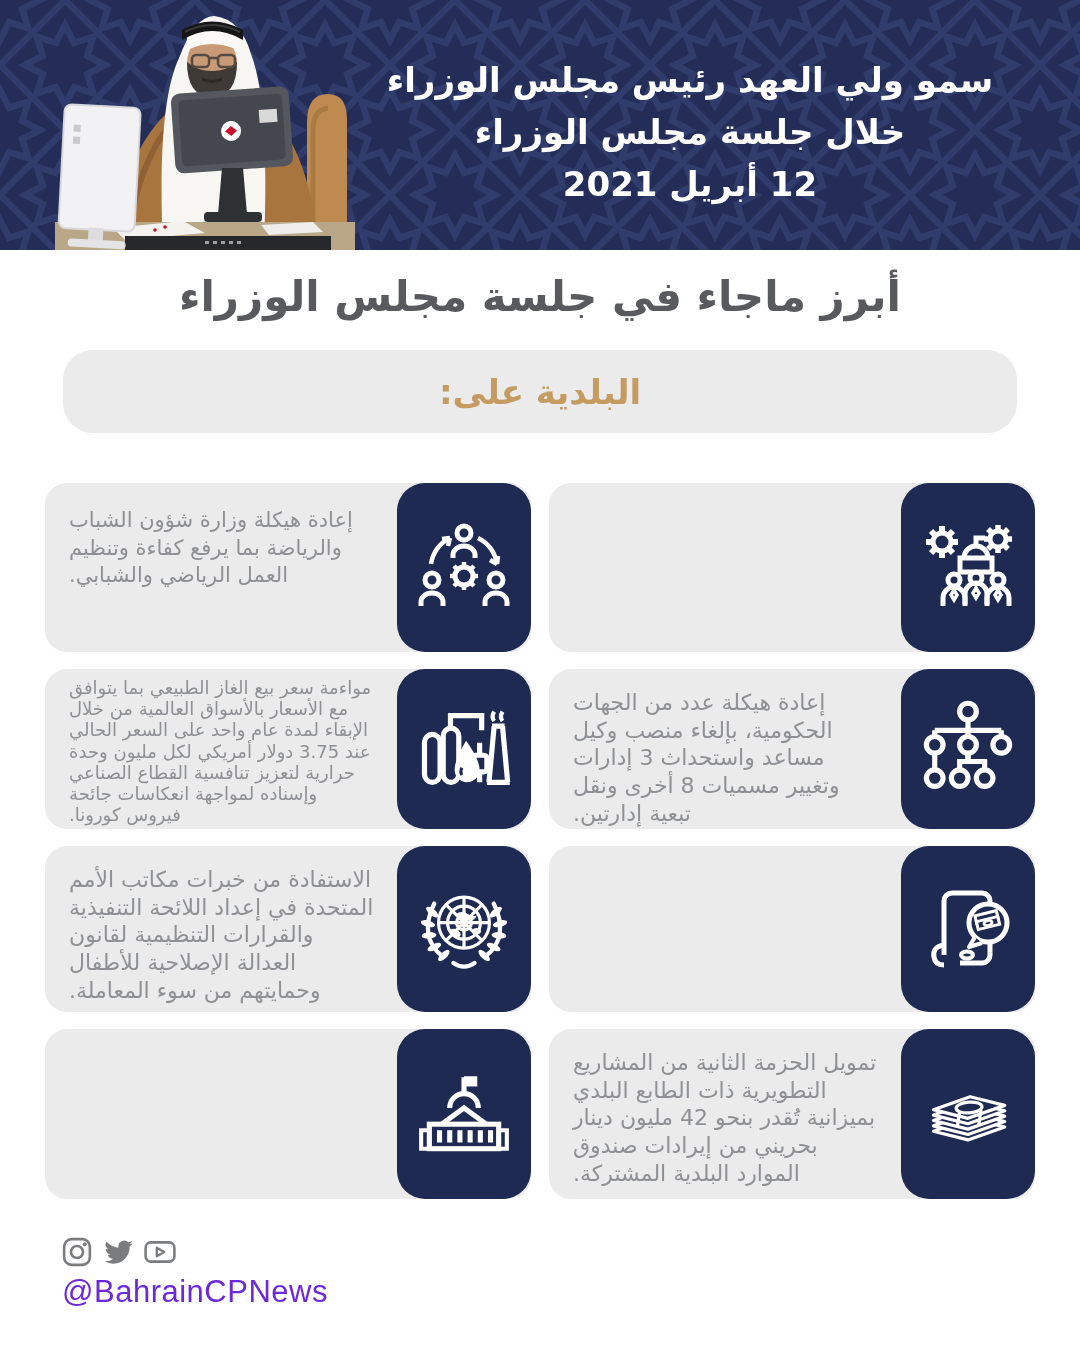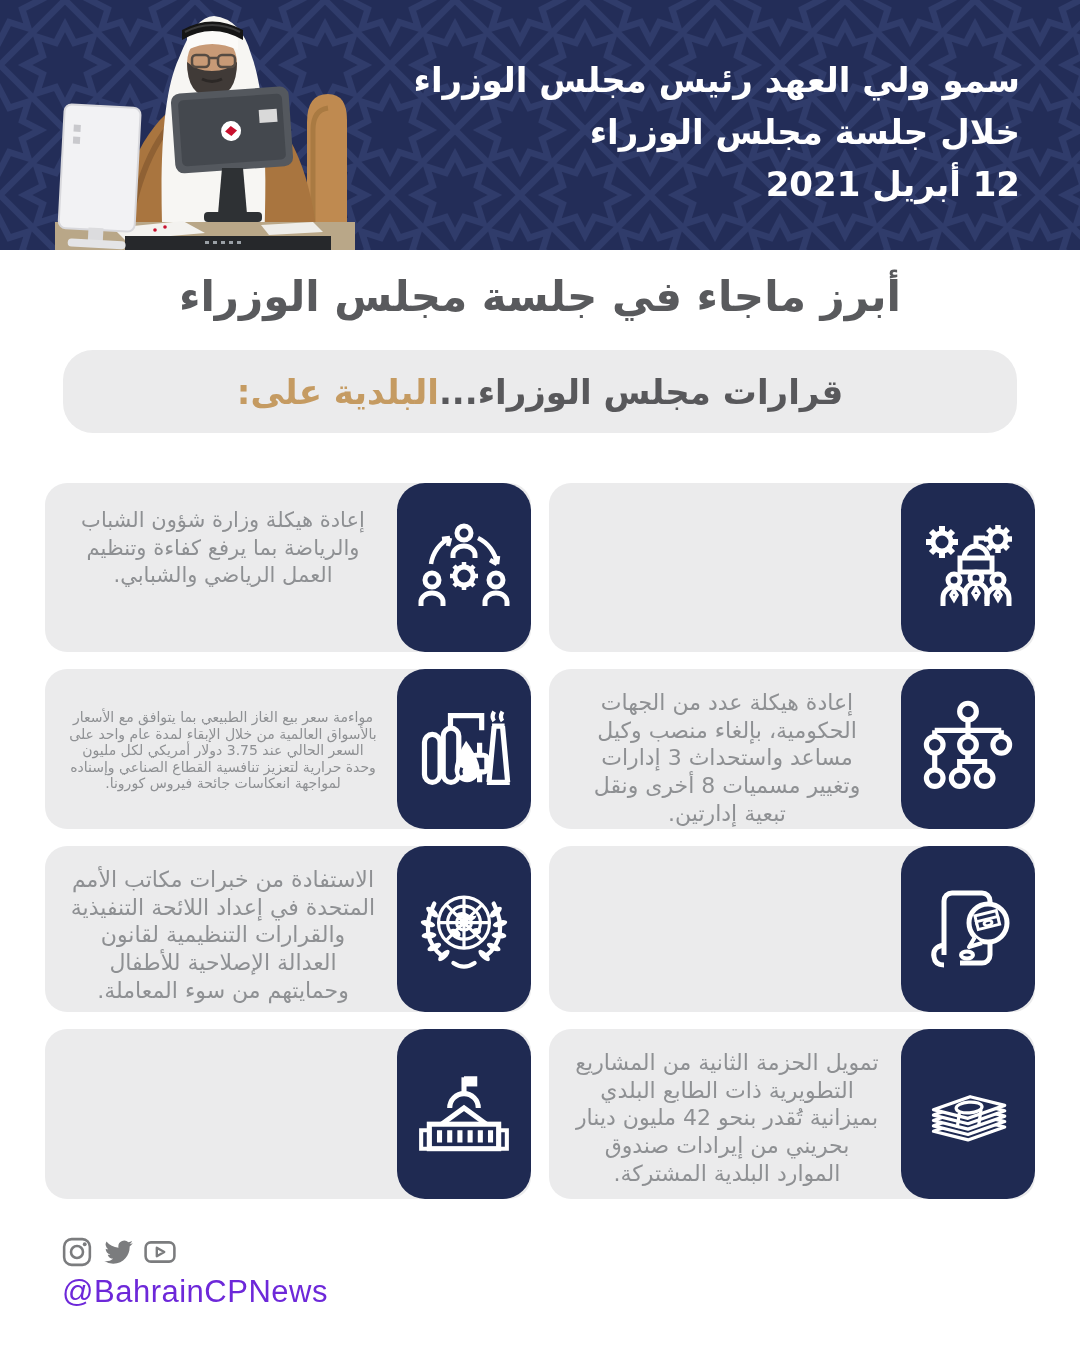--- a/index.html
+++ b/index.html
@@ -2,40 +2,40 @@
 <html lang="ar"><head>
 <meta charset="utf-8">
 <style>
   html,body{margin:0;padding:0;background:#fff;}
   .page{position:relative;width:1080px;height:1350px;background:#ffffff;overflow:hidden;
         font-family:"DejaVu Sans",sans-serif;direction:rtl;}
   
   .header{position:absolute;top:0;left:0;width:1080px;height:250px;background:#232d58;overflow:hidden;}
   .header svg.pattern{position:absolute;top:0;left:0;}
   .photo{position:absolute;top:0;left:55px;width:300px;height:250px;}
-  .header-text{position:absolute;top:54px;right:60px;width:660px;
+  .header-text{position:absolute;top:54px;right:60px;width:660px;text-align:center;
                color:#ffffff;font-size:34px;font-weight:700;line-height:52px;}
   
   .main-title{position:absolute;top:272px;left:0;width:1080px;text-align:center;
               font-size:42px;font-weight:700;color:#595a5d;margin:0;}
   .pill{position:absolute;top:350px;left:63px;right:63px;height:83px;background:#ebebec;
         border-radius:30px;display:flex;align-items:center;justify-content:center;
         font-size:34px;font-weight:700;color:#58585b;}
   .pill .gold{color:#c59b62;}
   
   .grid{position:absolute;top:483px;left:45px;right:45px;display:grid;
         grid-template-columns:1fr 1fr;grid-template-rows:169px 160px 166px 170px;
         column-gap:18px;row-gap:17px;}
   .card{background:#ebebec;border-radius:22px;display:flex;position:relative;}
   .icon-box{flex:0 0 134px;background:#1f2a52;border-radius:28px;height:100%;
             display:flex;align-items:center;justify-content:center;}
   .card-text{flex:1;padding:24px 20px 20px 24px;font-size:21px;line-height:1.32;
-             color:#8e9093;text-align:center;overflow:hidden;}
+             color:#8e9093;text-align:left;overflow:hidden;}
   .card.medium .card-text{font-size:22px;line-height:1.26;padding-top:20px;}
-  .card.dense .card-text{font-size:14px;line-height:1.18;padding-top:8px;margin-top:32px;}
+  .card.dense .card-text{font-size:18px;line-height:1.18;padding-top:8px;}
   
   .footer{position:absolute;left:62px;top:1236px;direction:ltr;}
   .social-row{display:flex;gap:10px;align-items:center;}
   .handle{font-family:"Liberation Sans","DejaVu Sans",sans-serif;font-size:31px;
           color:#6d28d9;margin-top:6px;letter-spacing:.5px;}
   .icon-box svg{display:block;}
 </style>
 </head>
 <body>
 
@@ -127,21 +127,20 @@
     <div class="header-text">
       <div>سمو ولي العهد رئيس مجلس الوزراء</div>
       <div>خلال جلسة مجلس الوزراء</div>
       <div>12 أبريل 2021</div>
     </div>
   </div>
 
   <h1 class="main-title">أبرز ماجاء في جلسة مجلس الوزراء</h1>
 
   <div class="pill">
-    <span>قرارات مجلس الوزراء... </span>
     <span class="gold">البلدية على:</span>
   </div>
 
   <div class="grid">
 
     <div class="card">
       <div class="icon-box">
         <svg viewBox="0 0 100 100" width="100" height="100">
           <g stroke="#fff" fill="none">
             <g stroke-width="5">

